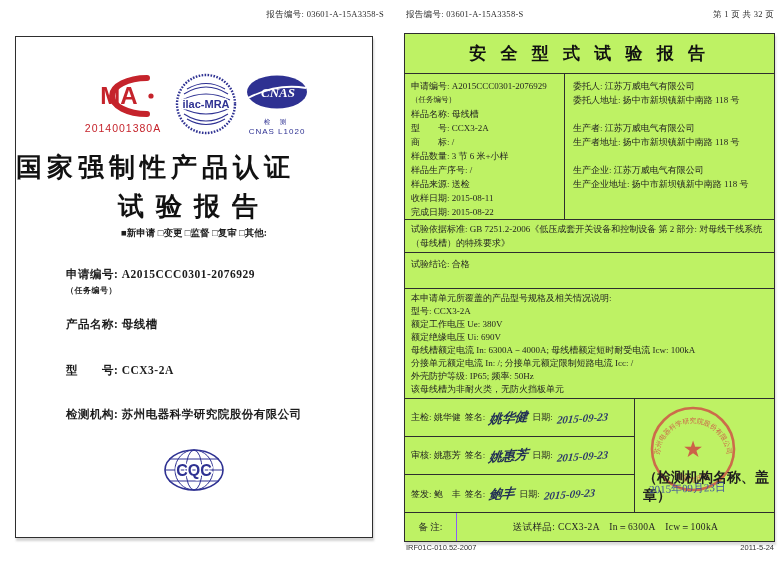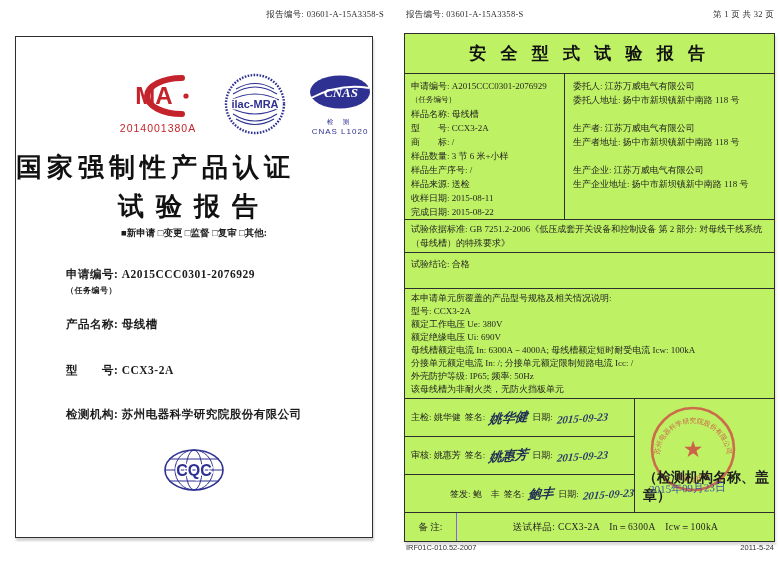--- a/index.html
+++ b/index.html
@@ -8,21 +8,21 @@
   .canvas { position:relative; width:780px; height:561px; background:#fff; }
 
   
   .tiny { font-size:8.5px; letter-spacing:0.3px; color:#2b2b2b; }
   .hand { font-style:italic; display:inline-block; color:#223055; transform:rotate(-4deg) skewX(-10deg); font-weight:bold; }
 
   
   .lp-reportno { position:absolute; top:9px; left:226px; width:158px; text-align:right; }
   .left-page { position:absolute; left:15px; top:36px; width:358px; height:502px;
                background:#fff; border:1.6px solid #2e2e2e; box-shadow:1px 3px 2px rgba(110,110,110,.3); }
-  .logos-row { position:absolute; top:36px; left:0; right:0; display:flex; justify-content:flex-end; align-items:flex-start; gap:22px; }
+  .logos-row { position:absolute; top:36px; left:0; right:0; display:flex; justify-content:center; align-items:flex-start; gap:8px; }
   .logo-block { text-align:center; }
   .cma-num { color:#c5232b; font-size:10.5px; letter-spacing:1px; font-family:"Liberation Sans",sans-serif; margin-top:1px; }
   .cnas-sub1 { color:#2e3192; font-size:6.5px; letter-spacing:4px; margin-top:1px; }
   .cnas-sub2 { color:#2e3192; font-size:8px; letter-spacing:1px; font-family:"Liberation Sans",sans-serif; }
   .lp-title1 { position:absolute; top:113px; left:0; right:0; font-size:26px; font-weight:700; letter-spacing:5px; color:#111; }
   .lp-title2 { position:absolute; top:152px; left:0; right:0; text-align:center; font-size:26px; font-weight:700; letter-spacing:12px; color:#111; }
   .lp-checks { position:absolute; top:190px; left:0; right:0; text-align:center; font-size:9.5px; font-weight:700; color:#1c1c1c; }
   .lp-field { position:absolute; left:50px; font-size:11.5px; font-weight:600; letter-spacing:0.5px; color:#1c1c1c; }
   .f1 { top:230px; } .f1n { top:248px; font-size:8px; font-weight:600; }
   .f2 { top:280px; } .f3 { top:326px; } .f4 { top:370px; }
@@ -42,21 +42,21 @@
   .r-info-right { flex:1; padding:5px 4px 0 8px; }
   .line { font-size:9px; line-height:14px; min-height:14px; white-space:nowrap; color:#1f1f1f; }
   .r-info-left .line:nth-child(2) { font-size:7.5px; }
   .r-standard { height:33px; padding:3px 6px; font-size:9px; line-height:13.5px; color:#1f1f1f; }
   .r-conclusion { height:36px; padding:5px 6px; font-size:9px; color:#1f1f1f; }
   .r-spec { height:110px; padding:3px 6px; }
   .r-spec .line { line-height:13px; min-height:13px; }
   .r-sign { display:flex; height:114px; }
   .sign-left { width:230px; border-right:1px solid #2e2e2e; }
   .sign-row { height:38px; border-bottom:1px solid #2e2e2e; display:flex; align-items:center; padding-left:6px; gap:4px; white-space:nowrap; }
-  .sign-row:last-child { border-bottom:none;justify-content:flex-end; }
+  .sign-row:last-child { border-bottom:none; }
   .sign-role, .sign-lbl { font-size:9px; color:#1f1f1f; }
   .sign-name { font-size:13px; }
   .sign-date { font-size:11px; font-weight:600; color:#2c3a6b; }
   .stamp-cell { flex:1; position:relative; }
   .stamp-svg { position:absolute; left:14px; top:6px; }
   .stamp-note { position:absolute; top:70px; left:8px; right:4px; font-size:14px; color:#1f1f1f;font-weight:bold; }
   .stamp-date { position:absolute; top:82px; left:14px; font-size:11px; color:#4053a0; transform:rotate(-2deg); }
   .r-remark { display:flex; height:28px; }
   .remark-label { width:52px; border-right:1px solid #8b5cf6; display:flex; align-items:center; justify-content:center; font-size:9.5px; }
   .remark-value { flex:1; display:flex; align-items:center; justify-content:center; font-size:9.5px; letter-spacing:0.4px; }

